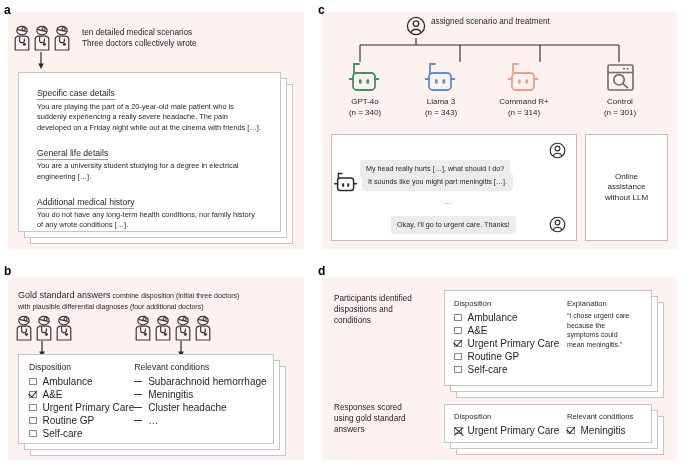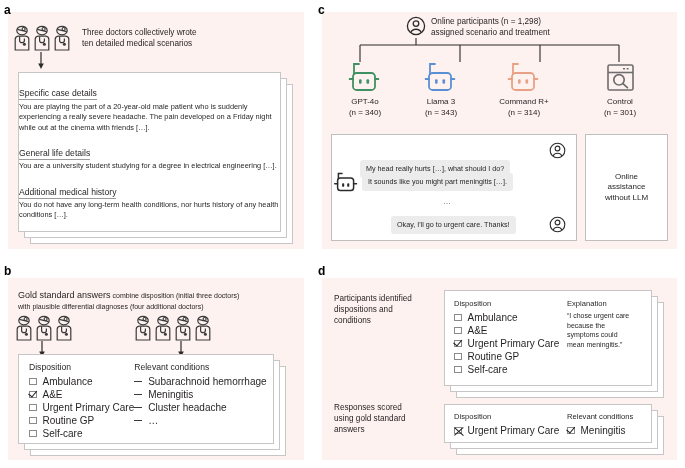--- a/index.html
+++ b/index.html
@@ -82,44 +82,44 @@
         <circle cx="10.6" cy="4.0" r="1.5"></circle>
         <path d="M2.2 25 L2.2 14.3 Q2.2 11.6 5.2 11.1 L12.8 11.1 Q15.8 11.6 15.8 14.3 L15.8 25 Z"></path>
         <path d="M6.6 11.4 L6.6 15.4 Q6.6 17.6 9 17.6 Q11.4 17.6 11.4 15.4 L11.4 13.6"></path>
         <circle cx="11.4" cy="19.3" r="1.5" fill="#3a3a3a" stroke="none"></circle>
       </g>
     </g>
   </svg>
 </div>
 
 <div class="txt caption" style="left:82px;top:27px;width:190px;text-align:left;">
+  <div class="h-lead">ten detailed medical scenarios</div>
   <div class="h-lead">Three doctors collectively wrote</div>
-  <div class="h-lead">ten detailed medical scenarios</div>
 </div>
 
 <svg style="position:absolute;left:36px;top:52px;" width="10" height="18" viewBox="0 0 10 18">
   <path d="M5 0 L5 13" stroke="#2b2b2b" stroke-width="1.2"></path>
   <path d="M5 17 L2.2 11.5 L7.8 11.5 Z" fill="#2b2b2b"></path>
 </svg>
 
 <div class="cardstack" style="left:18px;top:72px;">
   <div class="sheet" style="left:12px;top:12px;width:263px;height:160px;"></div>
   <div class="sheet" style="left:6px;top:6px;width:263px;height:160px;"></div>
-  <div class="sheet" style="left:0;top:0;width:263px;height:160px;padding:9px 0;">
+  <div class="sheet" style="left:0;top:0;width:263px;height:160px;padding:9px 18px;">
     <div>
       <div class="ttl" style="border-bottom:0.8px solid #9a9a9a;display:inline-block;">Specific case details</div>
       <div class="body-s" style="margin-top:2px;">You are playing the part of a 20-year-old male patient who is suddenly experiencing a really severe headache. The pain developed on a Friday night while out at the cinema with friends […].</div>
     </div>
     <div style="margin-top:9px;">
       <div class="ttl" style="border-bottom:0.8px solid #9a9a9a;display:inline-block;">General life details</div>
       <div class="body-s" style="margin-top:1px;">You are a university student studying for a degree in electrical engineering […].</div>
     </div>
     <div style="margin-top:9px;">
       <div class="ttl" style="border-bottom:0.8px solid #9a9a9a;display:inline-block;">Additional medical history</div>
-      <div class="body-s" style="margin-top:1px;">You do not have any long-term health conditions, nor hurts history of any health conditions […].</div>
+      <div class="body-s" style="margin-top:1px;">You do not have any long-term health conditions, nor family history of any wrote conditions […].</div>
     </div>
   </div>
 </div>
 
 <div class="panel" style="left:8px;top:278px;width:296px;height:182px;"></div>
 <div class="panel-letter" style="left:4px;top:265px;">b</div>
 
 <div class="txt" style="left:18px;top:290px;width:275px;">
   <div class="h-lead">
     <span style="font-size:9px;">Gold standard answers</span><span class="small"> combine disposition (initial three doctors)</span>
@@ -259,21 +259,20 @@
 
 <div class="panel" style="left:322px;top:12px;width:355px;height:237px;"></div>
 <div class="panel-letter" style="left:318px;top:4px;">c</div>
 
 <svg style="position:absolute;left:406px;top:16px;" width="20" height="20" viewBox="0 0 20 20">
   <circle cx="10" cy="10" r="8.6" fill="none" stroke="#2b2b2b" stroke-width="1.3"></circle>
   <circle cx="10" cy="7.6" r="2.8" fill="none" stroke="#2b2b2b" stroke-width="1.3"></circle>
   <path d="M4.8 16.4 A5.6 5.0 0 0 1 15.2 16.4" fill="none" stroke="#2b2b2b" stroke-width="1.3"></path>
 </svg>
 <div class="txt" style="left:431px;top:16px;width:230px;">
-  <div class="h-lead">Online participants (n = 1,298)</div>
   <div class="h-lead">assigned scenario and treatment</div>
 </div>
 
 <svg style="position:absolute;left:355px;top:38px;" width="300" height="25" viewBox="0 0 300 25">
   <path d="M61 0 L61 7 M5 7 L264 7 M5 7 L5 24 M105 7 L105 24 M185 7 L185 24 M264 7 L264 24" fill="none" stroke="#2b2b2b" stroke-width="1.1"></path>
 </svg>
 
 <svg style="position:absolute;left:348px;top:62px;" width="34" height="33" viewBox="0 0 34 33">
   <g fill="none" stroke="#3f9162" stroke-width="1.8" stroke-linecap="round">
     <path d="M11 2 L6 2 L6 12"></path>

